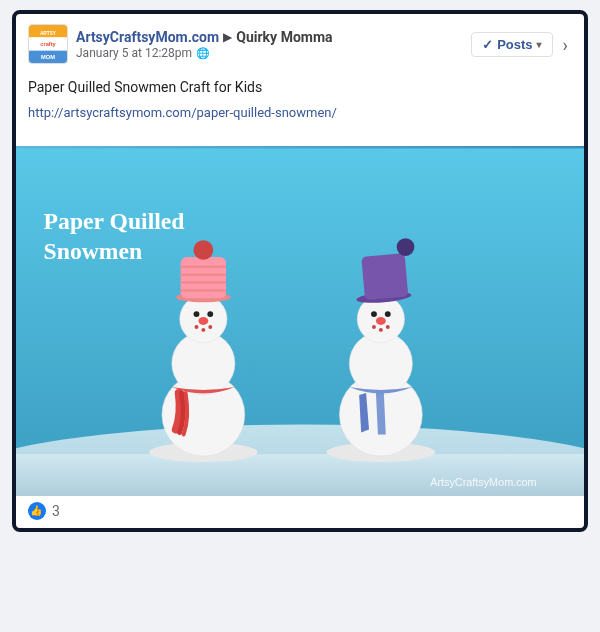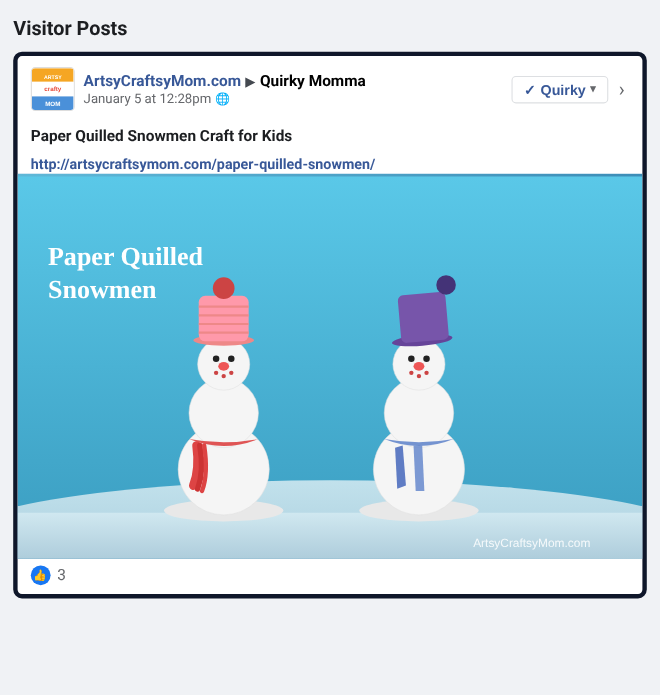--- a/index.html
+++ b/index.html
@@ -73,21 +73,21 @@
       color: #385898;
       cursor: pointer;
     }
     .arrow-icon {
       color: #444950;
       font-size: 12px;
     }
     .page-name {
       font-size: 14px;
       font-weight: 700;
-      color: #000000;
+      color: #404040;
       cursor: pointer;
     }
     .post-timestamp {
       font-size: 12px;
       color: #65676b;
       display: flex;
       align-items: flex-end;
       gap: 4px;
       margin-top: 1px;
     }
@@ -117,22 +117,21 @@
       font-size: 10px;
       color: #65676b;
     }
     .more-icon {
       color: #65676b;
       font-size: 18px;
       cursor: pointer;
       padding: 2px 4px;
     }
     .post-body {
-      padding: 4px 12px 0 12px;
-      font-weight: bold;
+      padding: 4px 12px 25px 12px;
     }
     .post-text {
       font-size: 14px;
       color: #1c1e21;
       line-height: 1.4;
       margin-bottom: 4px;
     }
     .post-link {
       font-size: 13px;
       color: #385898;
@@ -178,21 +177,20 @@
     }
     .globe-icon {
       font-size: 11px;
       color: #65676b;
     }
   </style>
 </head>
 <body>
 
 <div class="page-wrapper">
-  <div class="section-title">Visitor Posts</div>
 
   <div class="post-card">
 
     <div class="post-header">
       <div class="post-header-left">
 
         <div class="avatar">
           <svg class="logo-svg" viewBox="0 0 40 40" xmlns="http://www.w3.org/2000/svg">
             <rect width="40" height="40" fill="#fff"></rect>
 
@@ -217,21 +215,21 @@
           <div class="post-timestamp">
             <span>January 5 at 12:28pm</span>
             <span class="globe-icon">🌐</span>
           </div>
         </div>
       </div>
 
       <div class="post-header-right">
         <button class="liked-button">
           <span class="check">✓</span>
-          <span>Quirky</span>
+          <span>Posts</span>
           <span class="chevron-down">▾</span>
         </button>
         <span class="more-icon">›</span>
       </div>
     </div>
 
     <div class="post-body">
       <p class="post-text">Paper Quilled Snowmen Craft for Kids</p>
       <a class="post-link" href="#">http://artsycraftsymom.com/paper-quilled-snowmen/</a>
     </div>

